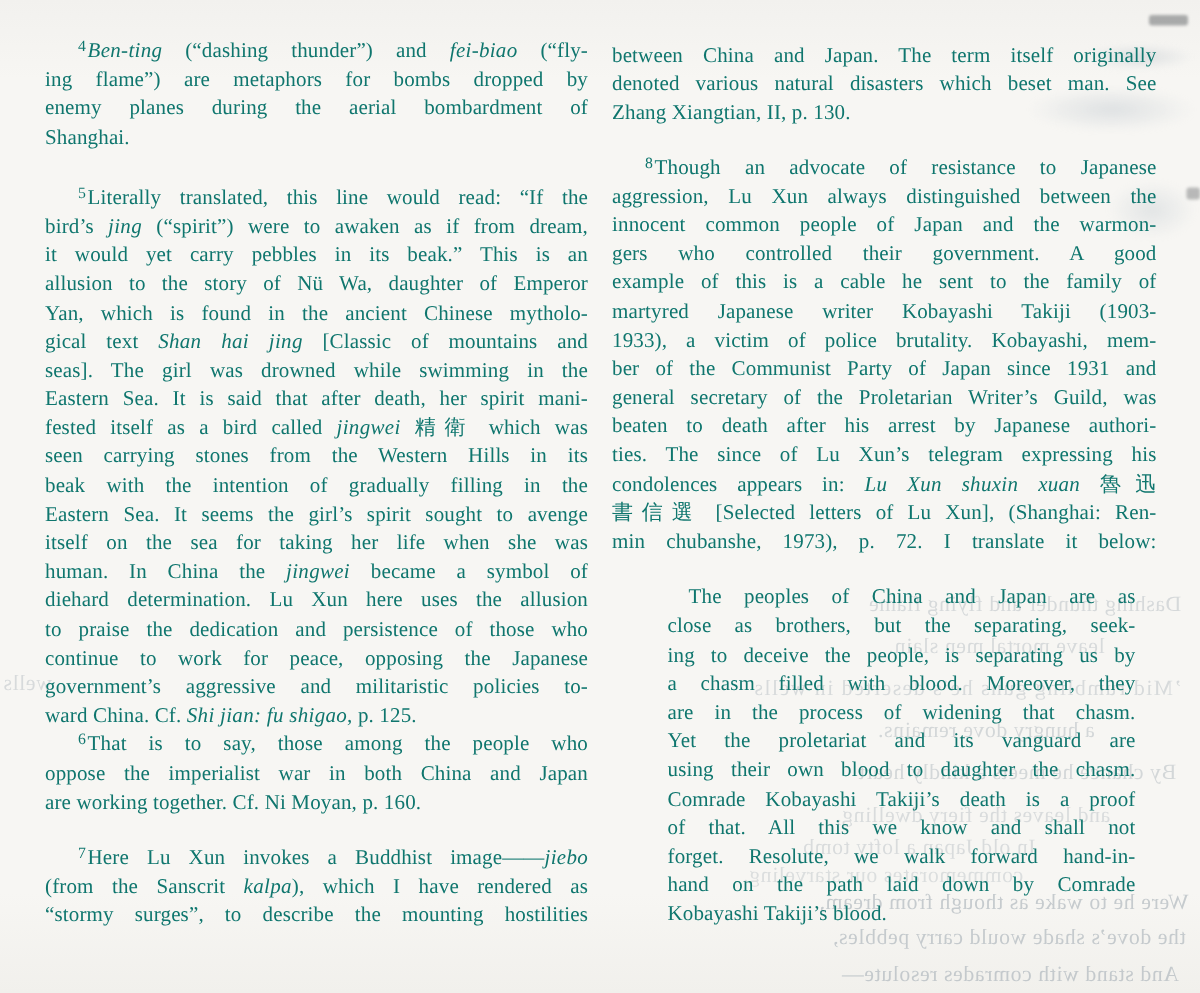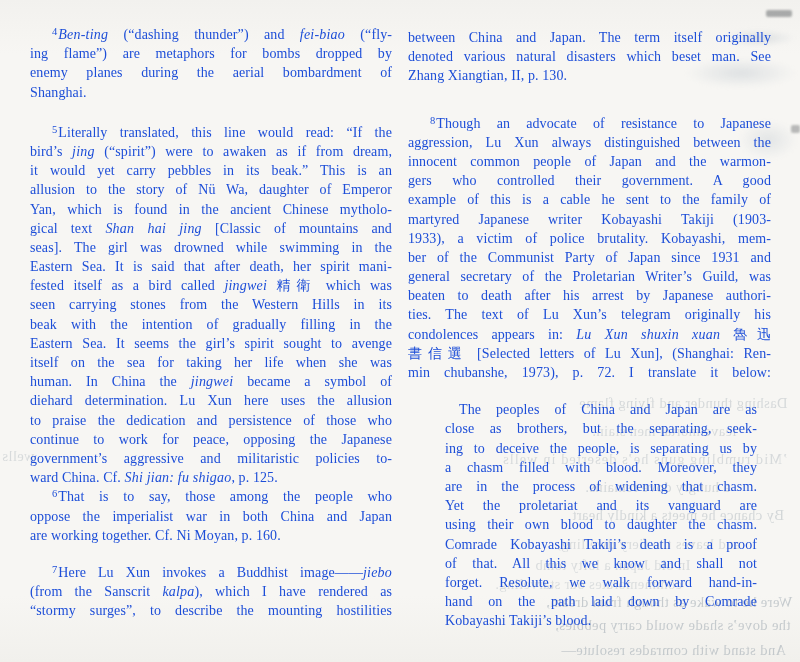--- a/index.html
+++ b/index.html
@@ -17,32 +17,32 @@
 
   .col { position:absolute; z-index:2; }
   .col-left  { left:30px;  top:25px; width:362px; }
   .col-right { left:408px; top:28px; width:363px; }
 
   .para { margin:0; }
   .p-fn4 { margin-bottom:21px; }
   .p-fn5 { margin-bottom:0; }
   .p-fn6 { margin-bottom:18px; }
   .p-fn7 { margin-bottom:0; }
-  .p-cont { margin-bottom:28px; }
+  .p-cont { margin-bottom:17px; }
   .p-fn8 { margin-bottom:18px; }
 
   .line {
     font-size:14px;
     line-height:19.2px;
     height:19.2px;
     overflow:hidden;
     letter-spacing:0.1px;
     text-align:justify;
     text-align-last:justify;
-    color:#1d4ed8;
+    color:#0f766e;
   }
   .para:not(.flush-last) .line:last-child { text-align-last:left; }
   .para.fn .line:first-child { text-indent:22px; }
 
   sup { font-size:10.5px; line-height:0; vertical-align:4px; margin-right:1px; }
   i { letter-spacing:0.2px; }
 
   .quote { margin:0 14px 0 37px; }
   .quote .line:first-child { text-indent:14px; }
 
@@ -155,21 +155,21 @@
         <div class="line"><sup>8</sup>Though an advocate of resistance to Japanese</div>
         <div class="line">aggression, Lu Xun always distinguished between the</div>
         <div class="line">innocent common people of Japan and the warmon-</div>
         <div class="line">gers who controlled their government. A good</div>
         <div class="line">example of this is a cable he sent to the family of</div>
         <div class="line">martyred Japanese writer Kobayashi Takiji (1903-</div>
         <div class="line">1933), a victim of police brutality. Kobayashi, mem-</div>
         <div class="line">ber of the Communist Party of Japan since 1931 and</div>
         <div class="line">general secretary of the Proletarian Writer’s Guild, was</div>
         <div class="line">beaten to death after his arrest by Japanese authori-</div>
-        <div class="line">ties. The text of Lu Xun’s telegram originally his</div>
+        <div class="line">ties. The since of Lu Xun’s telegram expressing his</div>
         <div class="line">condolences appears in: <i>Lu Xun shuxin xuan</i> 魯迅</div>
         <div class="line">書信選 [Selected letters of Lu Xun], (Shanghai: Ren-</div>
         <div class="line">min chubanshe, 1973), p. 72. I translate it below:</div>
       </div>
     <div class="para quote">
         <div class="line">The peoples of China and Japan are as</div>
         <div class="line">close as brothers, but the separating, seek-</div>
         <div class="line">ing to deceive the people, is separating us by</div>
         <div class="line">a chasm filled with blood. Moreover, they</div>
         <div class="line">are in the process of widening that chasm.</div>

